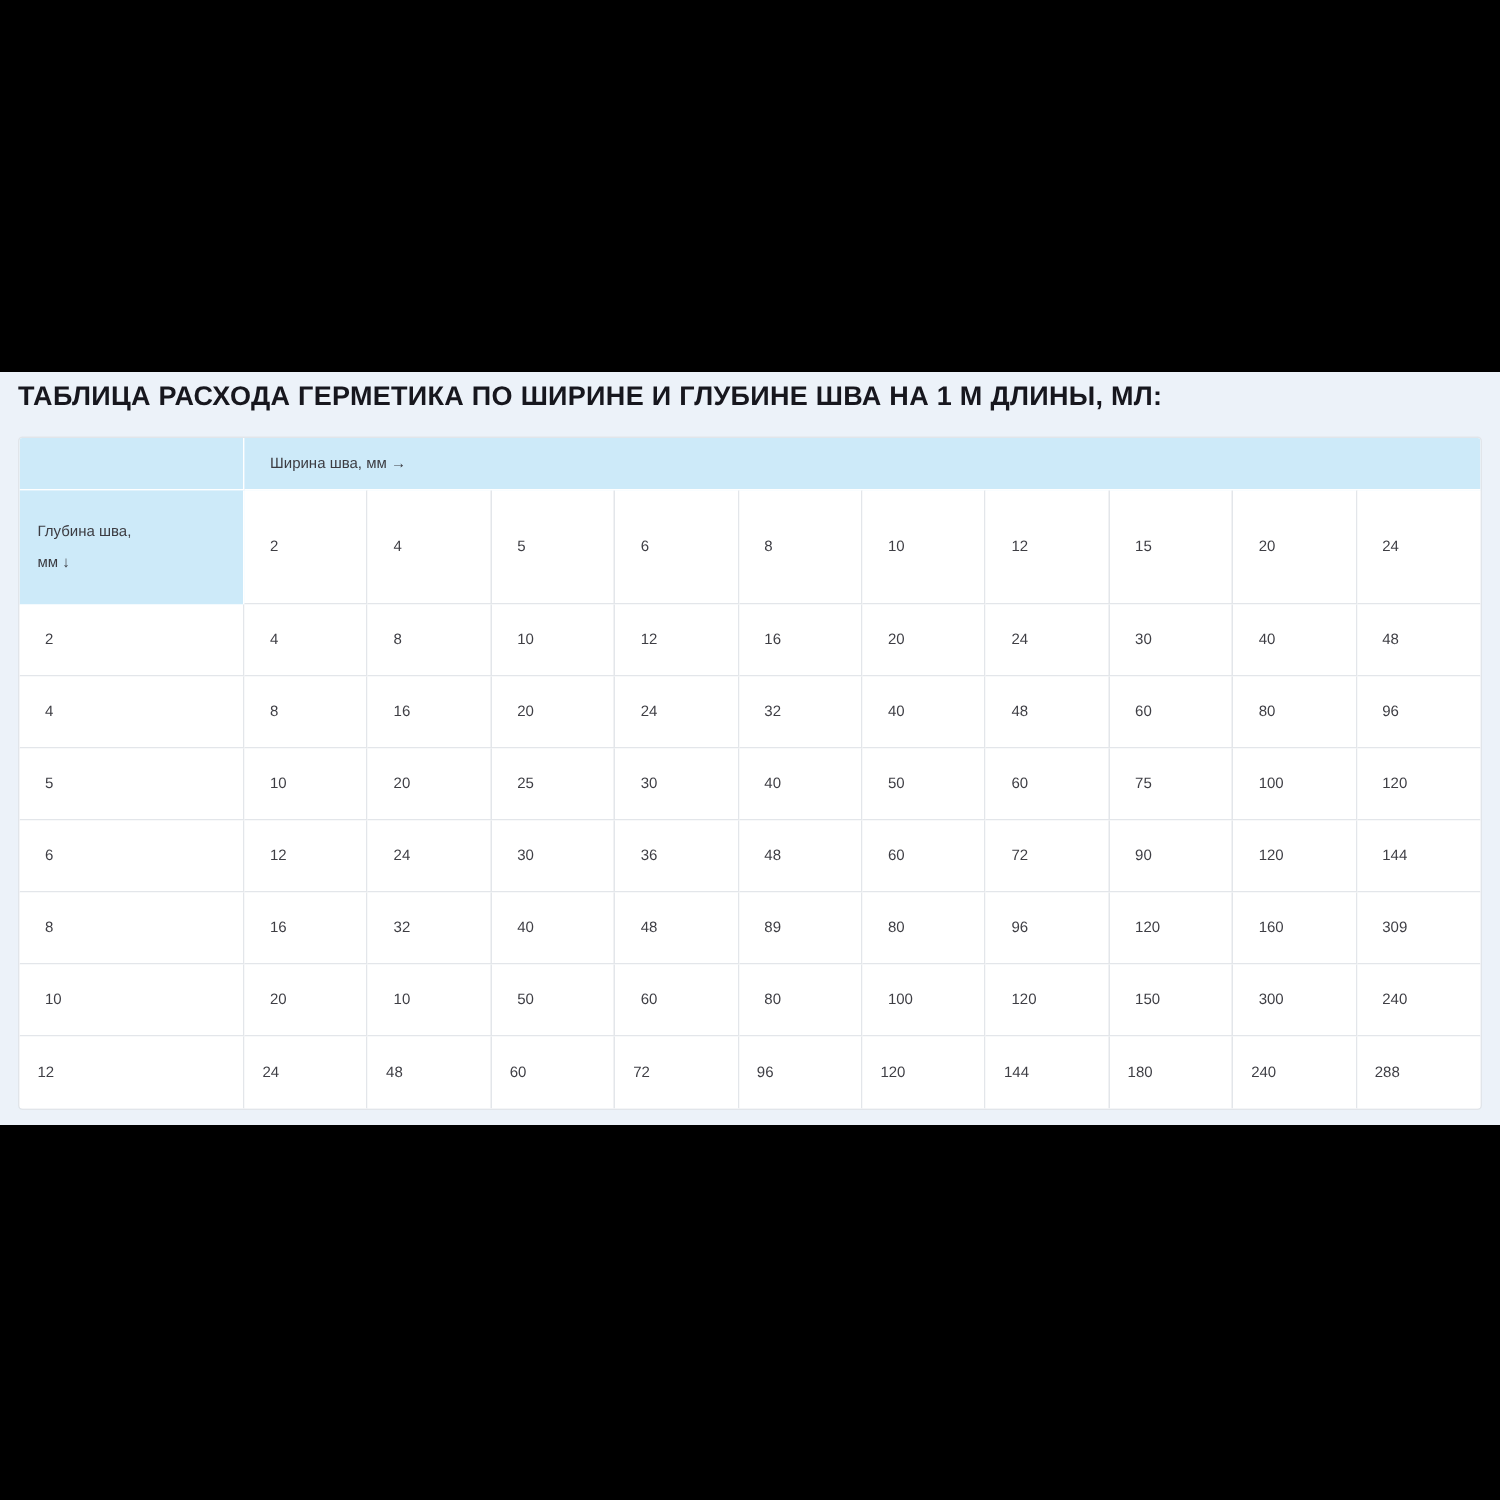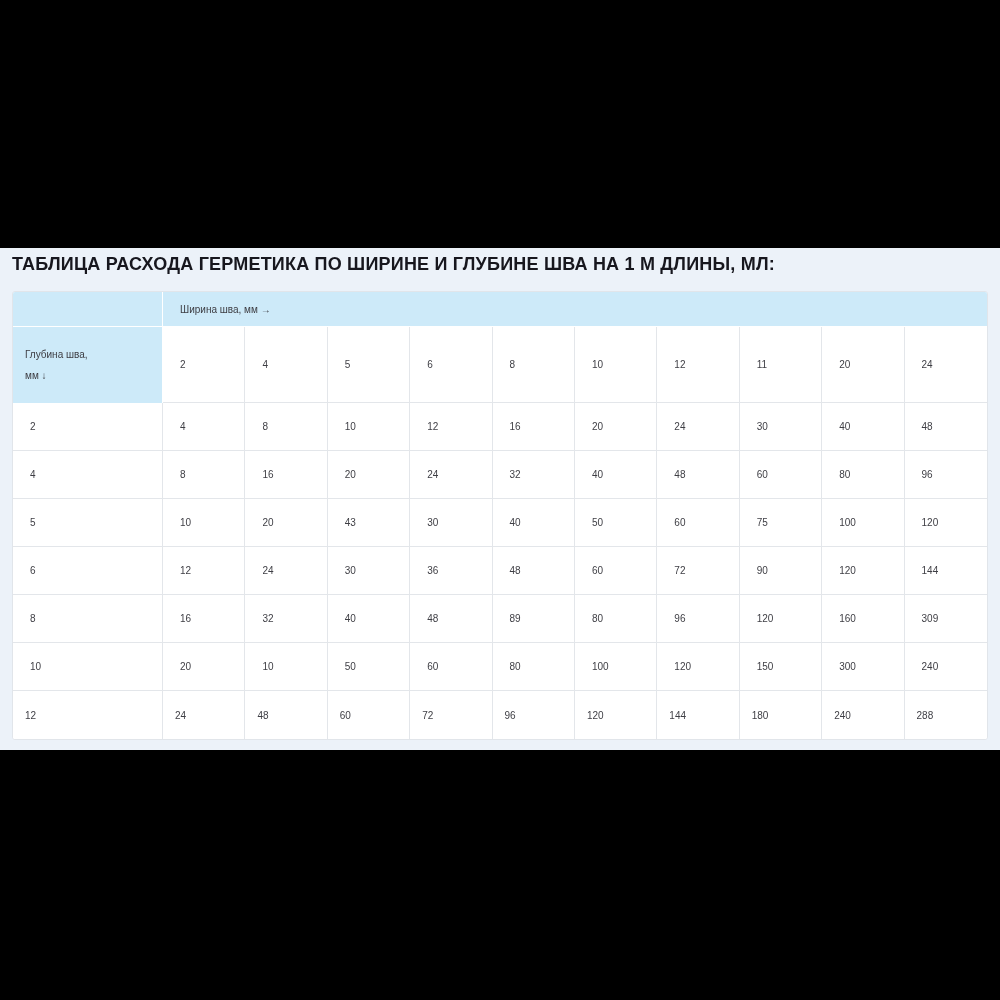--- a/index.html
+++ b/index.html
@@ -110,21 +110,21 @@
               <div>Глубина шва,</div>
               <div>мм ↓</div>
             </td>
           <th>2</th>
               <th>4</th>
               <th>5</th>
               <th>6</th>
               <th>8</th>
               <th>10</th>
               <th>12</th>
-              <th>11</th>
+              <th>15</th>
               <th>20</th>
               <th>24</th>
             </tr>
         </thead>
         <tbody>
             <tr>
               <td class="rowhead">2</td>
               <td>4</td>
               <td>8</td>
               <td>10</td>
@@ -146,21 +146,21 @@
               <td>40</td>
               <td>48</td>
               <td>60</td>
               <td>80</td>
               <td>96</td>
             </tr>
             <tr>
               <td class="rowhead">5</td>
               <td>10</td>
               <td>20</td>
-              <td>43</td>
+              <td>25</td>
               <td>30</td>
               <td>40</td>
               <td>50</td>
               <td>60</td>
               <td>75</td>
               <td>100</td>
               <td>120</td>
             </tr>
             <tr>
               <td class="rowhead">6</td>

